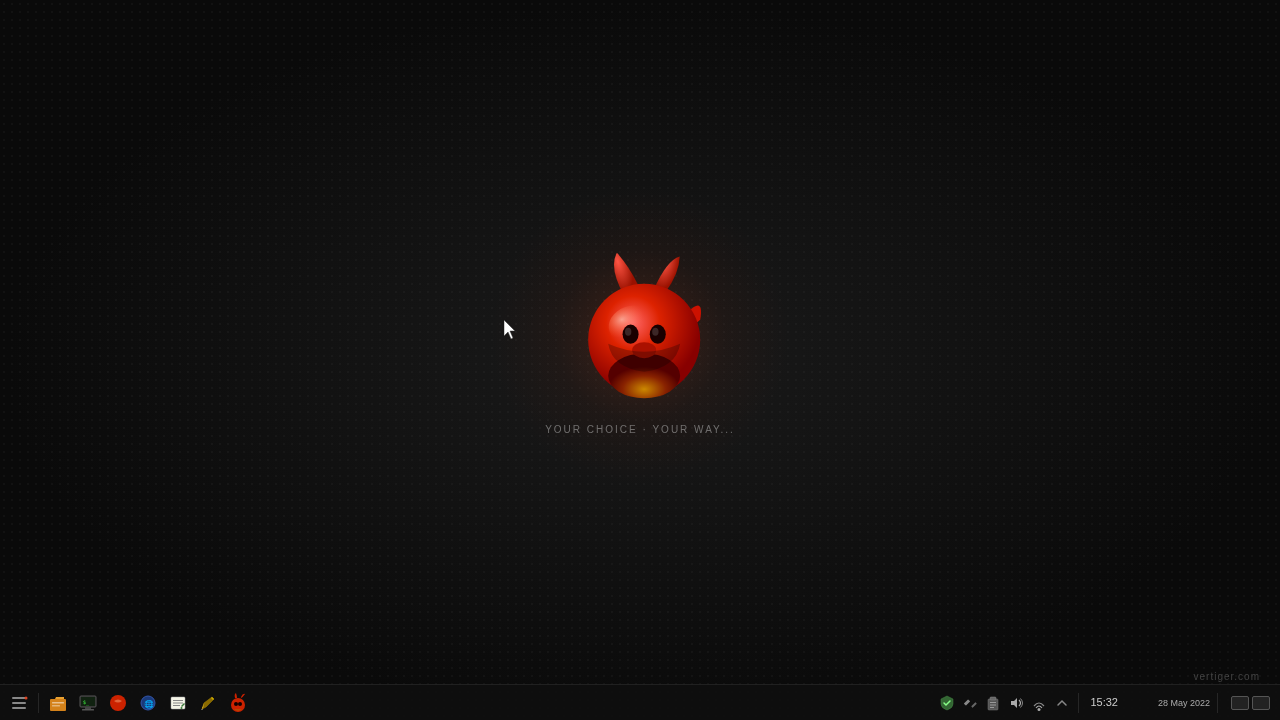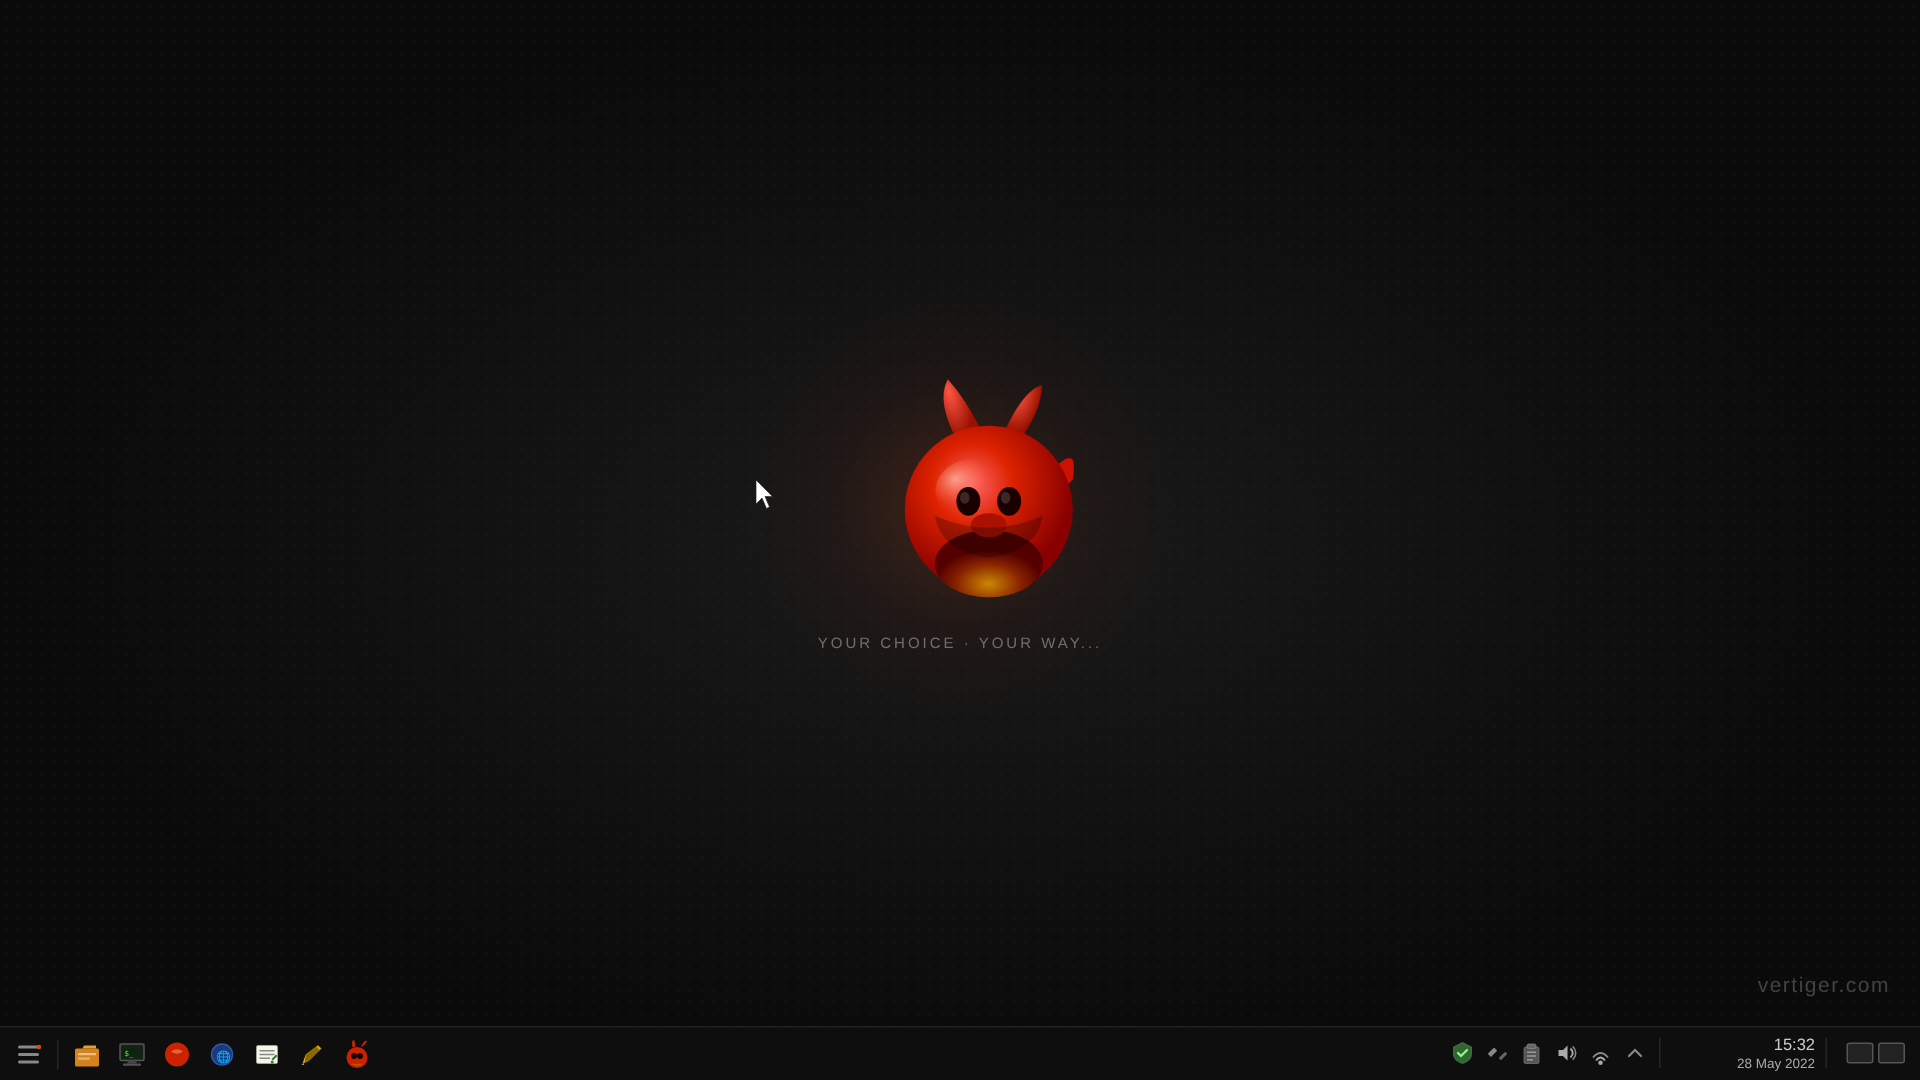--- a/index.html
+++ b/index.html
@@ -47,21 +47,21 @@
     }
 
     
     .logo-container {
       position: absolute;
       top: 50%;
       left: 50%;
       transform: translate(-50%, -60%);
       display: flex;
       flex-direction: column;
-      align-items: flex-end;
+      align-items: center;
       gap: 12px;
     }
 
     
     .bsd-logo {
       width: 160px;
       height: 160px;
     }
 
     .tagline {
@@ -125,21 +125,20 @@
       display: flex;
       align-items: center;
       justify-content: center;
       color: #aaa;
       font-size: 12px;
       cursor: pointer;
     }
 
     .clock-area {
       display: flex;
-      flex-direction: column;
       align-items: flex-end;
       margin-left: 4px;
     }
 
     .clock-time {
       color: #ccc;
       font-size: 11px;
       font-weight: 500;
       line-height: 1.2;
     }
@@ -170,24 +169,24 @@
     .tb-sep {
       width: 1px;
       height: 20px;
       background: rgba(255,255,255,0.1);
       margin: 0 2px;
     }
 
     
     .watermark {
       position: absolute;
-      bottom: 56px;
+      bottom: 38px;
       right: 20px;
       color: rgba(150,150,150,0.4);
-      font-size: 14px;
+      font-size: 10px;
       letter-spacing: 1px;
     }
 
     
     .cursor {
       position: absolute;
       width: 16px;
       height: 20px;
       pointer-events: none;
       top: 320px;

